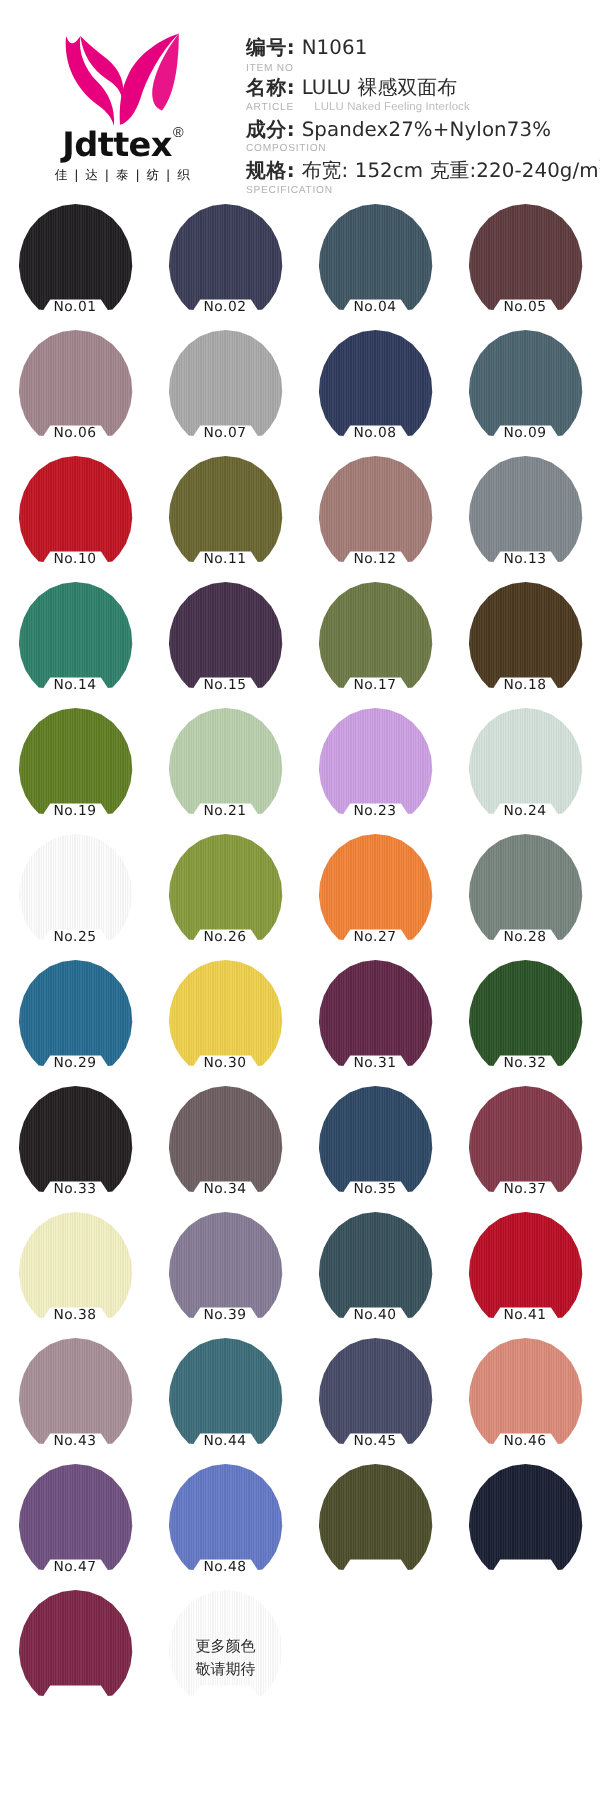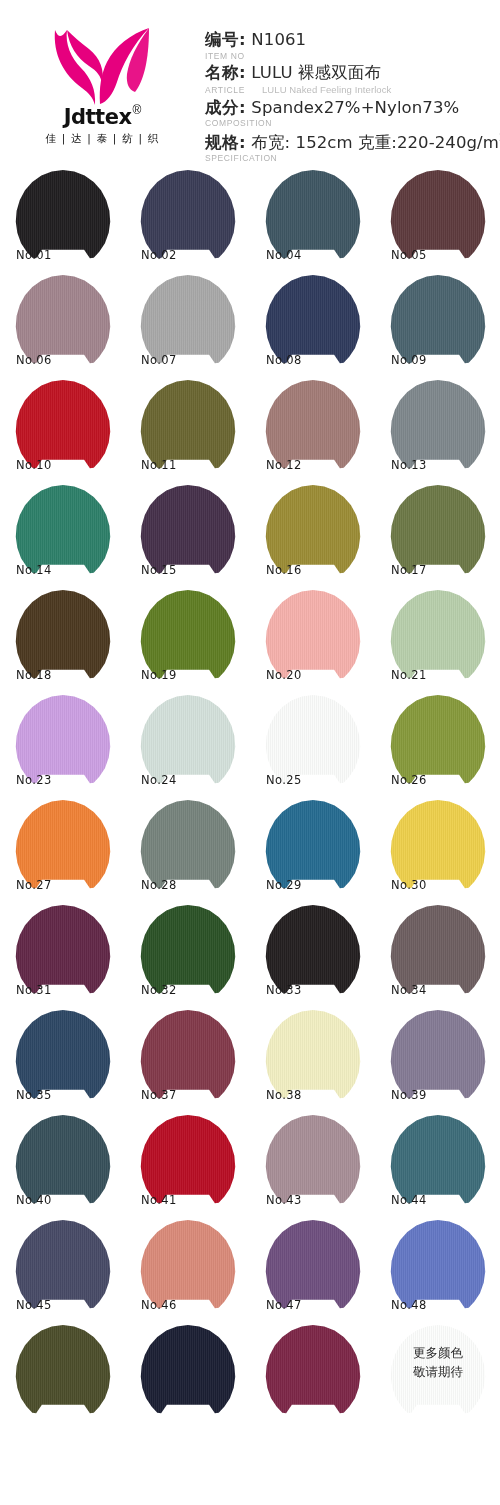--- a/index.html
+++ b/index.html
@@ -34,21 +34,21 @@
   #logo-mark { width: 108px; height: 80px; display: block; }
 
   #logo-wordmark-row {
     display: flex;
     align-items: flex-start;
     margin-top: 1px;
   }
 
   #logo-wordmark {
     font-family: "DejaVu Sans", sans-serif;
-    font-size: 21px;
+    font-size: 28px;
     font-weight: 700;
     letter-spacing: -0.5px;
     color: #111111;
     line-height: 1;
   }
 
   #logo-reg {
     font-size: 12px;
     color: #111111;
     line-height: 1;
@@ -141,34 +141,33 @@
         78% 92.0%, 72% 83.0%, 28% 83.0%, 22% 92.0%, 18% 91.5%,
         12% 85.0%, 6.3% 76.2%, 2.4% 65.4%, 0.8% 54%, 1.7% 42.4%,
         5% 31.3%, 10.4% 21.1%, 18% 12.4%, 27.5% 5.7%, 38.3% 1.5%);
   }
 
   .swatch-label {
     position: absolute;
     left: 0;
     top: 78px;
     width: 125px;
-    text-align: left;
+    text-align: center;
     font-size: 11.5px;
     font-weight: 400;
     color: #1a1a1a;
     letter-spacing: 0.4px;
     font-family: "DejaVu Sans", sans-serif;
     z-index: 3;
-    padding-left: 16px;
   }
 
   .swatch-note {
     position: absolute;
     left: 15px;
-    top: 18px;
+    top: 37px;
     width: 96px;
     text-align: center;
     font-size: 12.5px;
     line-height: 1.55;
     color: #2b2b2b;
     font-family: "DejaVu Sans", sans-serif;
     z-index: 4;
     pointer-events: none;
   }
 </style>
@@ -288,38 +287,30 @@
     </div>
     <div class="swatch-cell">
       <div class="swatch-disc" style="background-color: rgb(45, 127, 105);"></div>
       <div class="swatch-label">No.14</div>
     </div>
     <div class="swatch-cell">
       <div class="swatch-disc" style="background-color: rgb(69, 48, 74);"></div>
       <div class="swatch-label">No.15</div>
     </div>
     <div class="swatch-cell">
-      <div class="swatch-disc" style="background-color: rgb(155, 140, 53);"></div>
-      <div class="swatch-label">No.16</div>
-    </div>
-    <div class="swatch-cell">
       <div class="swatch-disc" style="background-color: rgb(108, 120, 70);"></div>
       <div class="swatch-label">No.17</div>
     </div>
     <div class="swatch-cell">
       <div class="swatch-disc" style="background-color: rgb(75, 56, 32);"></div>
       <div class="swatch-label">No.18</div>
     </div>
     <div class="swatch-cell">
       <div class="swatch-disc" style="background-color: rgb(95, 125, 35);"></div>
       <div class="swatch-label">No.19</div>
-    </div>
-    <div class="swatch-cell">
-      <div class="swatch-disc" style="background-color: rgb(245, 176, 171);"></div>
-      <div class="swatch-label">No.20</div>
     </div>
     <div class="swatch-cell">
       <div class="swatch-disc" style="background-color: rgb(183, 206, 171);"></div>
       <div class="swatch-label">No.21</div>
     </div>
     <div class="swatch-cell">
       <div class="swatch-disc" style="background-color: rgb(203, 159, 226);"></div>
       <div class="swatch-label">No.23</div>
     </div>
     <div class="swatch-cell">

